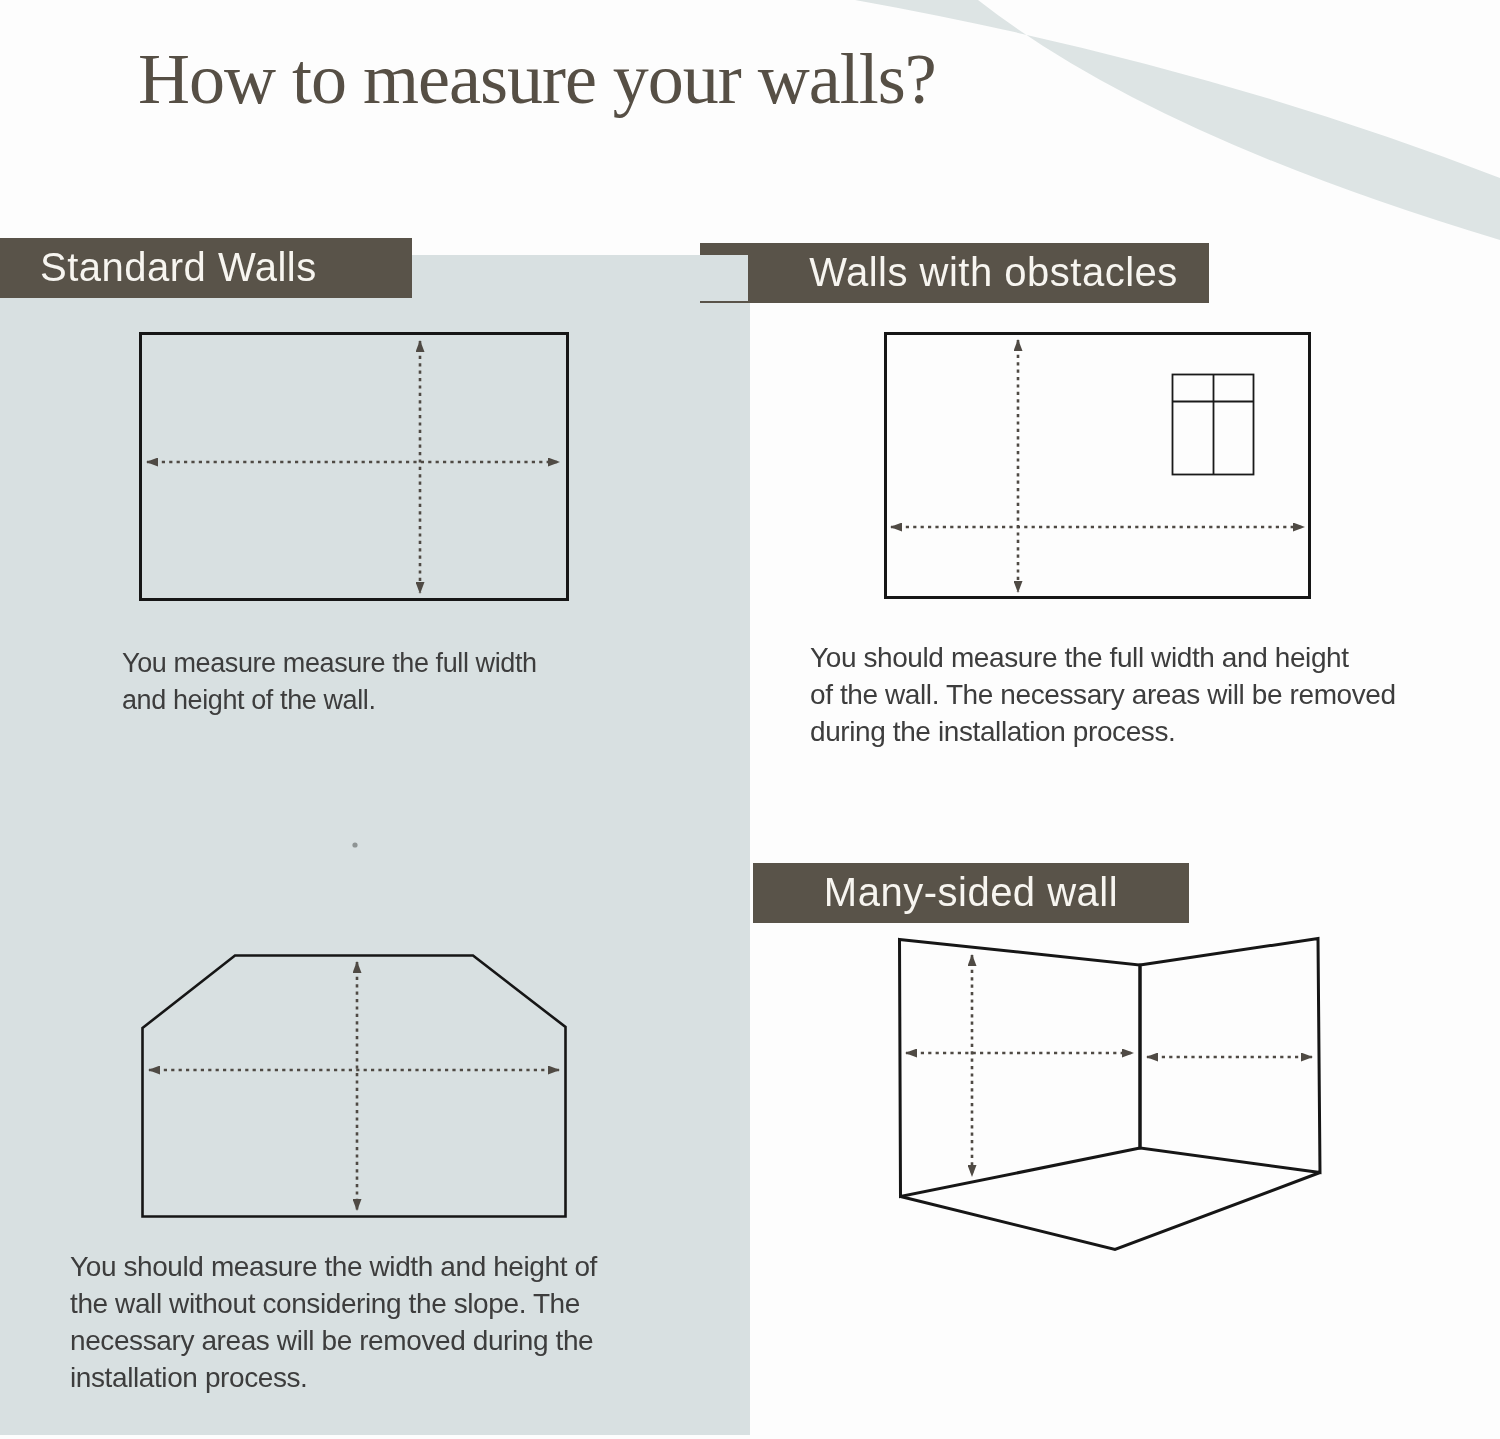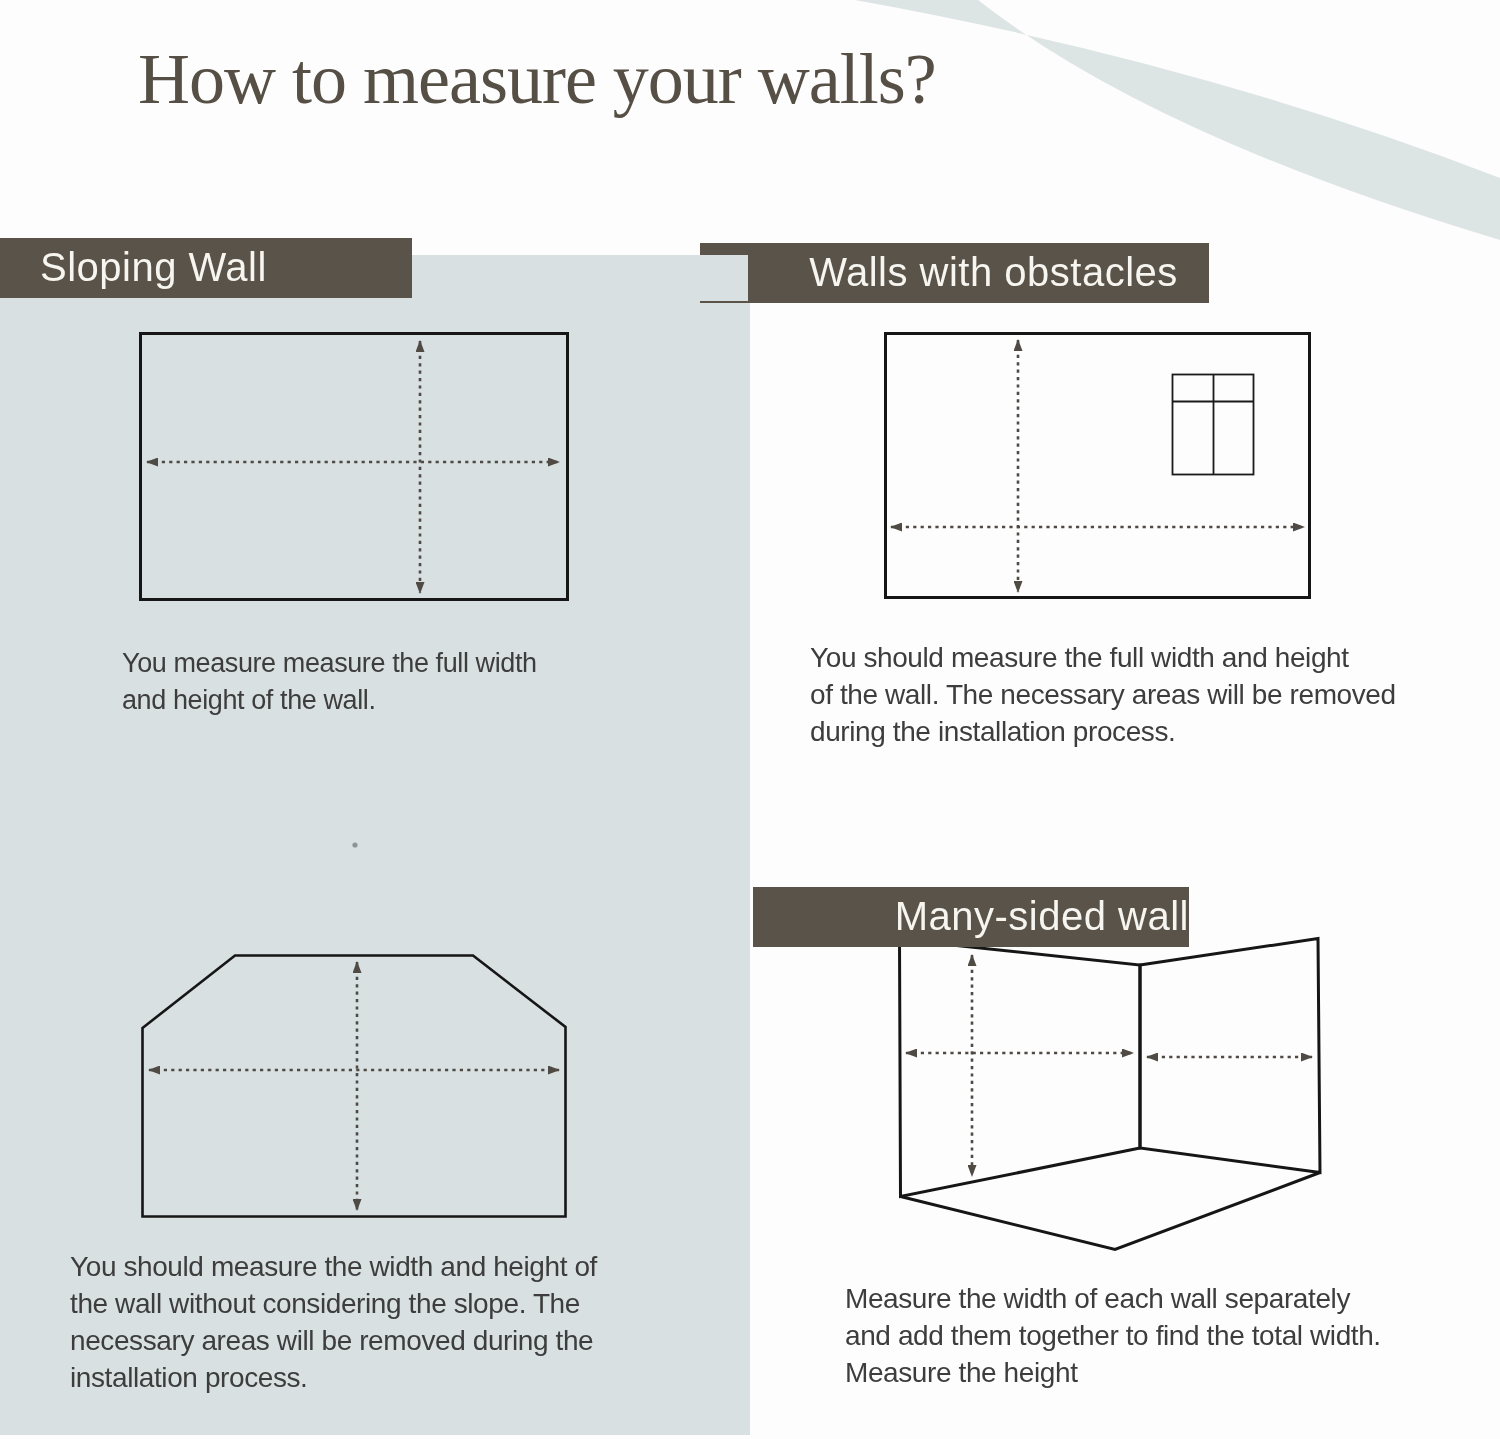--- a/index.html
+++ b/index.html
@@ -34,21 +34,21 @@
     color:var(--title-text);z-index:6;white-space:nowrap;
   }
   .band{
     position:absolute;height:60px;background:var(--band);
     color:var(--band-text);font-size:40px;line-height:59px;
     white-space:nowrap;z-index:4;letter-spacing:0.5px;
   }
   .band-standard{left:0;top:238px;width:372px;padding-left:40px;}
   .band-obstacles{left:700px;top:243px;width:431px;padding-left:78px;text-align:center;}
   .band-sloping{left:0;top:862px;width:310px;padding-left:62px;}
-  .band-many{left:753px;top:863px;width:436px;text-align:right;padding-left:0;margin-top:24px;}
+  .band-many{left:753px;top:863px;width:436px;text-align:center;padding-left:0;}
   #band-obstacles-patch{
     position:absolute;left:700px;top:255px;width:48px;height:46px;
     background:var(--panel);z-index:5;
   }
   .desc{
     position:absolute;color:var(--body-text);
     font-size:28px;line-height:37px;letter-spacing:-0.4px;
     white-space:pre-line;z-index:4;
   }
   .desc-standard{left:122px;top:645px;width:520px;font-size:27px;}
@@ -69,21 +69,21 @@
 <div id="page">
 
   <svg class="stripe-svg" width="1500" height="320" viewBox="0 0 1500 320" aria-hidden="true">
     <path class="stripe" d="M855,0 Q1200,62 1500,178 L1500,240 Q1150,135 978,0 Z"></path>
   </svg>
 
   <div id="left-panel"></div>
 
   <div id="page-title">How to measure your walls?</div>
 
-  <div class="band band-standard">Sloping Wall</div>
+  <div class="band band-standard">Standard Walls</div>
   <div class="band band-obstacles">Walls with obstacles</div>
   <div id="band-obstacles-patch"></div>
   <div class="band band-many">Many-sided wall</div>
 
   <svg class="diagram-svg" width="1500" height="1439" viewBox="0 0 1500 1439">
     <defs>
       <marker id="ah" viewBox="0 0 12 9" refX="11" refY="4.5" markerWidth="12" markerHeight="9" markerUnits="userSpaceOnUse" orient="auto-start-reverse">
         <path class="arrowhead" d="M0,0 L12,4.5 L0,9 Z"></path>
       </marker>
     </defs>
@@ -125,17 +125,14 @@
 
   <div class="desc desc-standard">You measure measure the full width
 and height of the wall.</div>
   <div class="desc desc-obstacles">You should measure the full width and height
 of the wall. The necessary areas will be removed
 during the installation process.</div>
   <div class="desc desc-sloping">You should measure the width and height of
 the wall without considering the slope. The
 necessary areas will be removed during the
 installation process.</div>
-  <div class="desc desc-many">Measure the width of each wall separately
-and add them together to find the total width.
-Measure the height</div>
 
 </div>
 
 </body></html>

